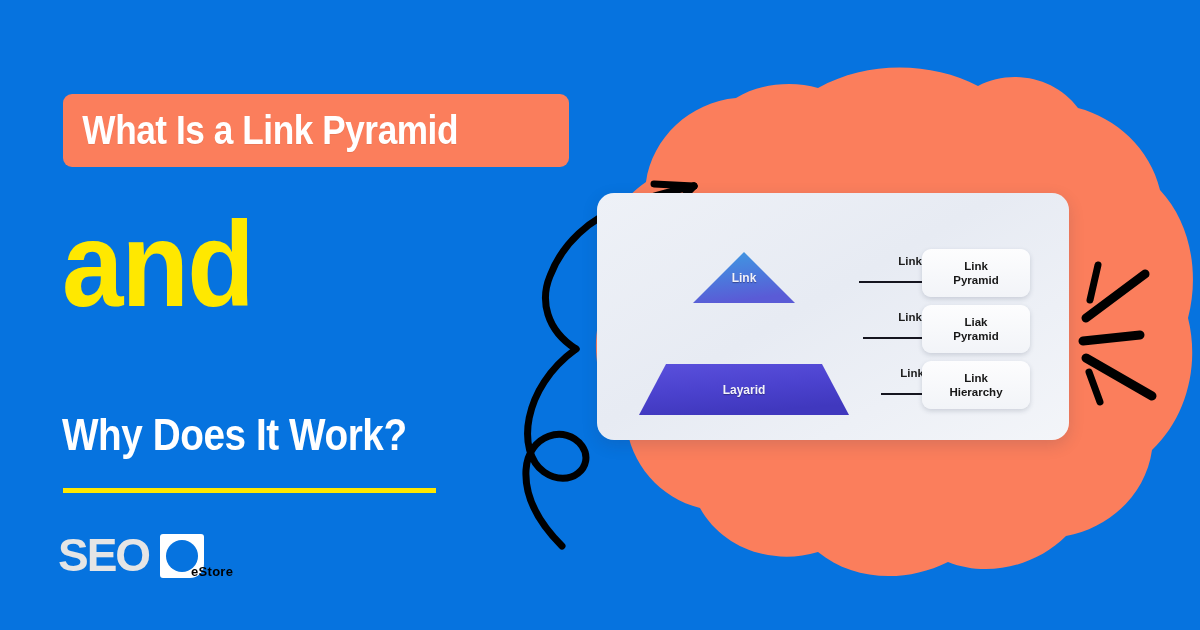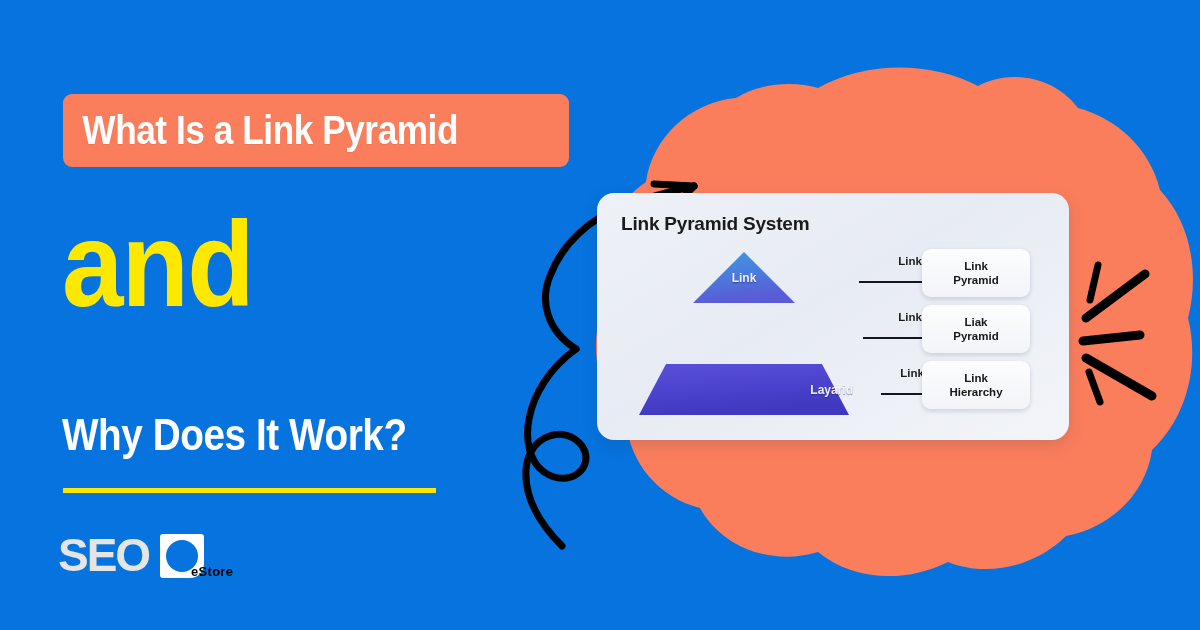--- a/index.html
+++ b/index.html
@@ -137,21 +137,21 @@
   .pyr-layer{ position:absolute; display:flex; align-items:center; justify-content:center; }
   .pyr-label{
     position:relative; z-index:2;
     color:#F2F3FA;
     font-size:12px;
     font-weight:600;
     text-shadow:0 1px 1px rgba(20,20,60,.45);
   }
   #pyr-layer-top{ left:55px; top:0;   width:108px; height:54px; }
   #pyr-layer-mid{ left:24px; top:56px; width:170px; height:54px; }
-  #pyr-layer-bot{ left:0;   top:112px; width:218px; height:54px;justify-content:flex-end; }
+  #pyr-layer-bot{ left:0;   top:112px; width:218px; height:54px; }
   .pyr-shape{ position:absolute; left:0; top:0; width:100%; height:100%; }
 
   #arrows-column{
     position:absolute; left:262px; top:58px;
     width:102px; height:168px;
   }
   .arrow-row{ position:absolute; left:0; width:102px; height:46px; }
   #arrow-row-0{ top:4px; }
   #arrow-row-1{ top:60px; }
   #arrow-row-2{ top:116px; }
@@ -259,21 +259,20 @@
       <path d="M 583 341 L 640 335" stroke-width="9"></path>
       <path d="M 586 358 L 652 396" stroke-width="9"></path>
       <path d="M 589 372 L 600 402" stroke-width="7"></path>
     </g>
   </svg>
 
 </div>
 
 <div id="diagram-card">
 
-  <div id="diagram-title">Link Pyramid System</div>
 
   <div id="pyramid">
 
     <div class="pyr-layer" id="pyr-layer-top">
       <svg class="pyr-shape" viewBox="0 0 108 54" preserveAspectRatio="none">
         <defs>
           <linearGradient id="gradTop" x1="0" y1="0" x2="0.25" y2="1">
             <stop offset="0%" stop-color="#3E9BE2"></stop>
             <stop offset="55%" stop-color="#4C79DC"></stop>
             <stop offset="100%" stop-color="#5A5BD6"></stop>

